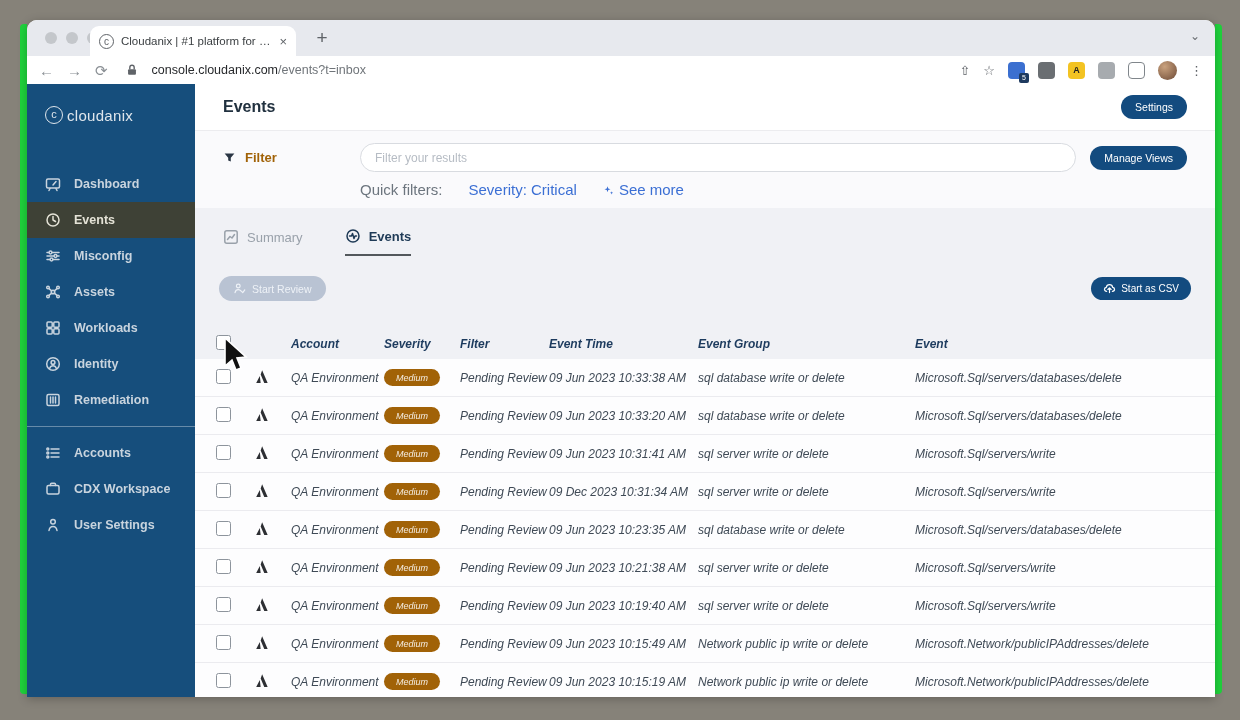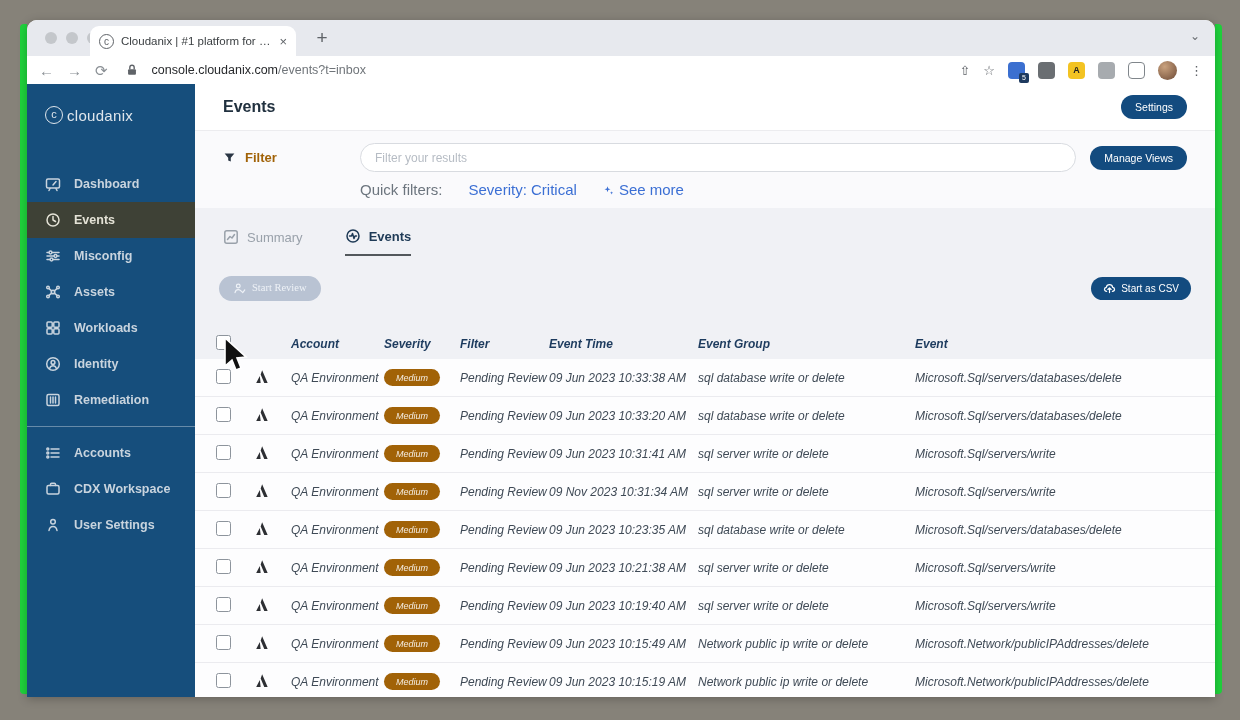--- a/index.html
+++ b/index.html
@@ -87,21 +87,21 @@
   .qf-label{color:#6c757e;}
   .qf-link{color:#3b6fd4;text-decoration:none;display:flex;align-items:center;gap:4px;}
 
   .tabs-row{display:flex;gap:42px;margin:20px 28px 0 28px;}
   .tab-item{display:flex;align-items:center;gap:8px;font-size:13px;padding-bottom:10px;cursor:default;}
   .tab-item.inactive{color:#99a1aa;}
   .tab-item.active{color:#1e3a56;font-weight:bold;border-bottom:2px solid #53585c;}
 
   .actions-row{display:flex;align-items:center;justify-content:space-between;margin:20px 24px 0 24px;}
   .btn-disabled{background:#b9c3d3;color:#eef2f7;border:none;border-radius:15px;font-size:10.5px;
-    padding:6px 14px;display:flex;align-items:flex-start;gap:6px;font-family:Liberation Serif, serif;}
+    padding:6px 14px;display:flex;align-items:center;gap:6px;font-family:Liberation Sans, sans-serif;}
   .btn-export{display:flex;align-items:center;gap:5px;font-size:10px;padding:5px 12px;}
 
   .etable{margin-top:28px;font-style:italic;}
   .t-grid{display:grid;grid-template-columns:37px 28px 103px 76px 89px 149px 217px 1fr;
     align-items:center;padding:0 24px 0 21px;}
   .t-head{height:30px;font-size:12px;font-weight:bold;color:#1d3b5e;}
   .t-row{height:37px;background:#fdfdfe;border-bottom:1px solid #ebebef;font-size:12px;color:#3f4a56;}
   .cb{width:15px;height:15px;border:1.5px solid #8d949c;border-radius:2.5px;background:#fff;box-sizing:border-box;}
   .sev-badge{display:inline-block;background:#a16207;color:rgba(255,255,255,.88);font-size:9px;
     padding:3.5px 12px;border-radius:10px;}
@@ -433,21 +433,21 @@
   </div>
 
   <div class="t-grid t-row">
     <span><span class="cb" style="display:inline-block"></span></span>
     <span><svg width="17" height="17">
                   <use href="#i-azure"></use>
                 </svg></span>
     <span class="cell-ellip" style="padding-left:10px">QA Environment</span>
     <span><span class="sev-badge">Medium</span></span>
     <span class="cell-ellip">Pending Review</span>
-    <span class="cell-ellip">09 Nov 2023 10:31:34 AM</span>
+    <span class="cell-ellip">09 Dec 2023 10:31:34 AM</span>
     <span class="cell-ellip">sql server write or delete</span>
     <span class="cell-ellip">Microsoft.Sql/servers/write</span>
   </div>
 
   <div class="t-grid t-row">
     <span><span class="cb" style="display:inline-block"></span></span>
     <span><svg width="17" height="17">
                   <use href="#i-azure"></use>
                 </svg></span>
     <span class="cell-ellip" style="padding-left:10px">QA Environment</span>

